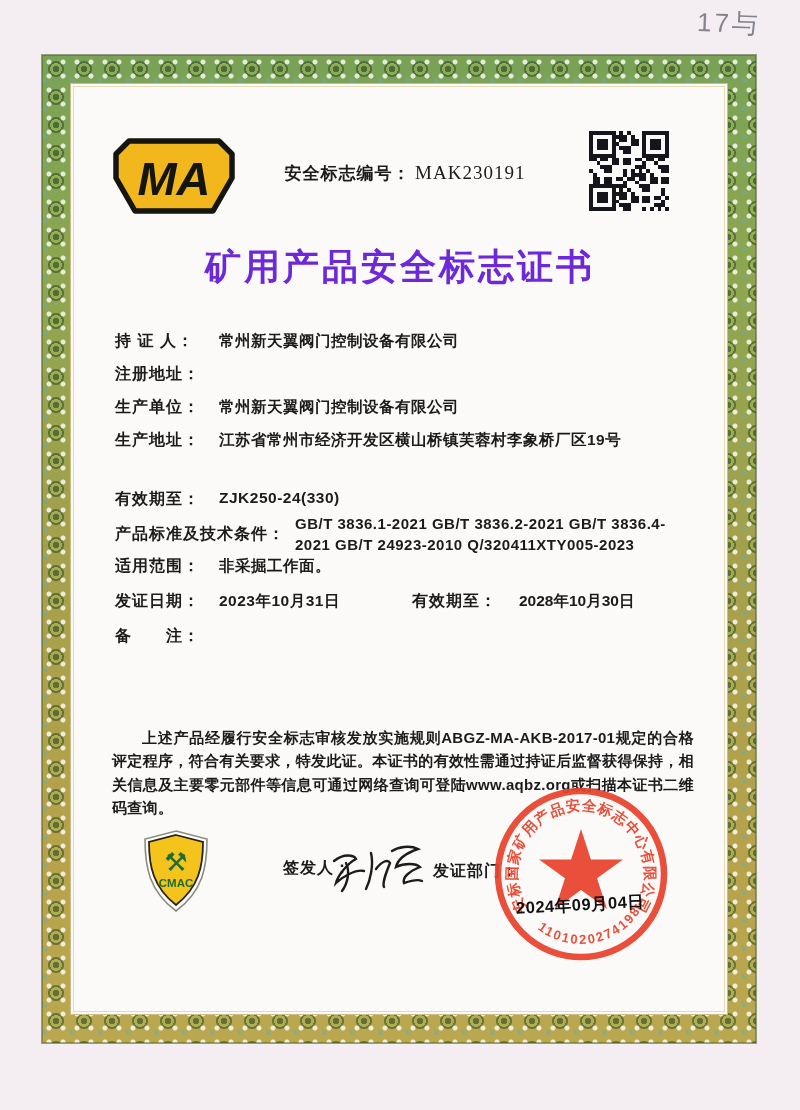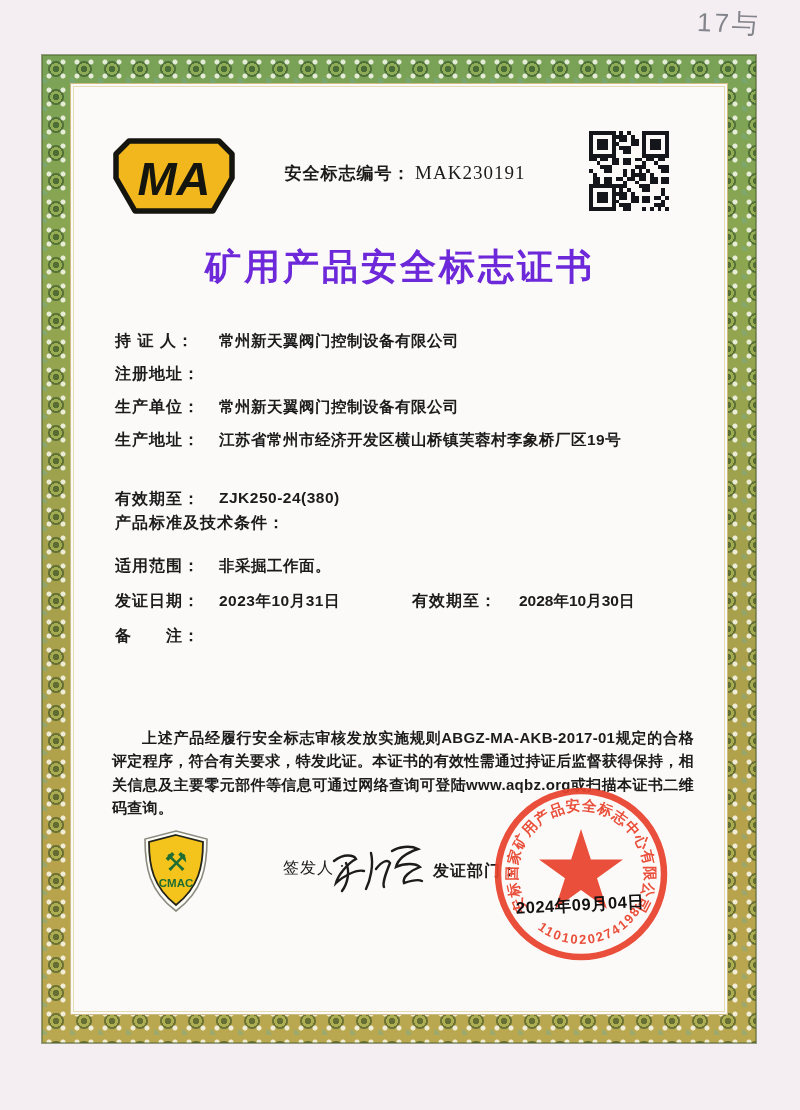--- a/index.html
+++ b/index.html
@@ -65,21 +65,21 @@
   .vvalue2 { font-size:15.5px; font-weight:bold; margin-left:22px; white-space:nowrap; }
 
   .statement {
     position:absolute; left:112px; top:726px; width:582px;
     font-size:15px; font-weight:bold; line-height:1.55;
     text-indent:2em; text-align:justify; letter-spacing:.3px;
   }
 
   
   .cmac-badge { position:absolute; left:141px; top:829px; width:70px; height:86px; }
-  .signer-label { position:absolute; left:283px; top:858px; font-size:16px; font-weight:normal; letter-spacing:1px; }
+  .signer-label { position:absolute; left:283px; top:858px; font-size:16px; font-weight:bold; letter-spacing:1px; }
   .signature { position:absolute; left:326px; top:833px; width:105px; height:72px; }
   .dept-label { position:absolute; left:433px; top:861px; font-size:16px; font-weight:bold; letter-spacing:1px; }
 
   .seal { position:absolute; left:486px; top:779px; width:190px; height:190px; opacity:.93; }
   .seal-date {
     position:absolute; left:516px; top:894px; width:140px;
     font-size:16.5px; font-weight:bold; color:#111;
     transform:rotate(-3deg); letter-spacing:.5px; white-space:nowrap;
   }
 </style>
@@ -560,24 +560,25 @@
   <div class="row" style="top:397px">
     <span class="flabel">生产单位：</span>
     <span class="fvalue">常州新天翼阀门控制设备有限公司</span>
   </div>
   <div class="row" style="top:430px">
     <span class="flabel">生产地址：</span>
     <span class="fvalue">江苏省常州市经济开发区横山桥镇芙蓉村李象桥厂区19号</span>
   </div>
   <div class="row" style="top:489px">
     <span class="flabel">有效期至：</span>
-    <span class="fvalue">ZJK250-24(380)</span>
+    <span class="fvalue">ZJK250-24(330)</span>
   </div>
   <div class="row row-standards" style="top:513px">
     <span class="flabel">产品标准及技术条件：</span>
+    <span class="fvalue">GB/T 3836.1-2021 GB/T 3836.2-2021 GB/T 3836.4-2021 GB/T 24923-2010 Q/320411XTY005-2023</span>
   </div>
   <div class="row" style="top:556px">
     <span class="flabel">适用范围：</span>
     <span class="fvalue">非采掘工作面。</span>
   </div>
 
   <div class="row" style="top:591px">
     <span class="flabel">发证日期：</span>
     <span class="fvalue">2023年10月31日</span>
     <span class="vlabel2">有效期至：</span>

